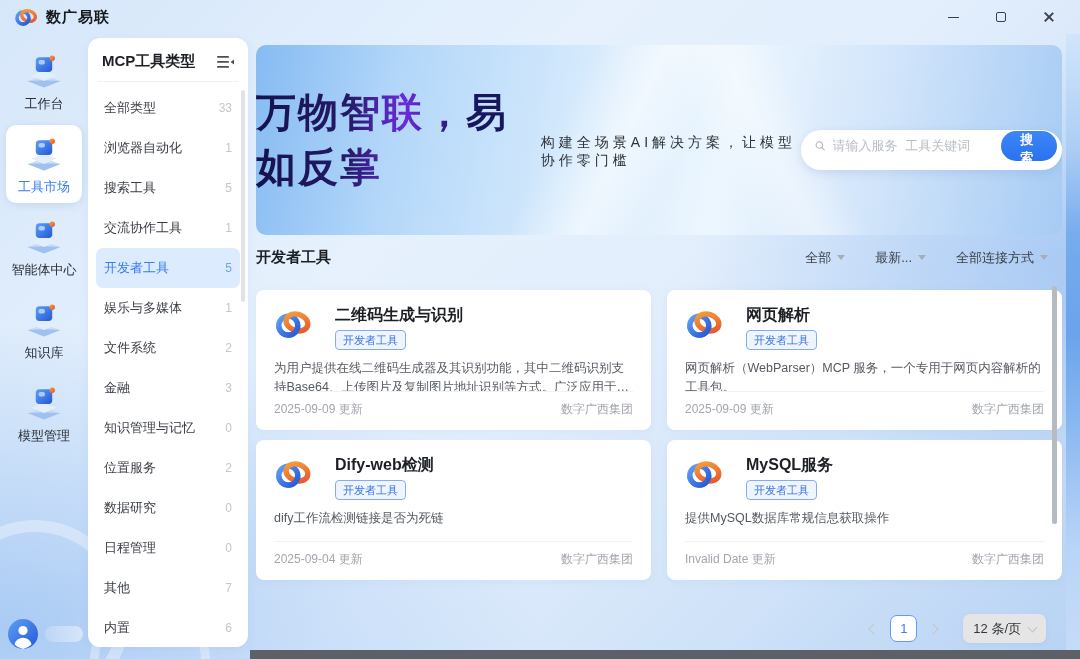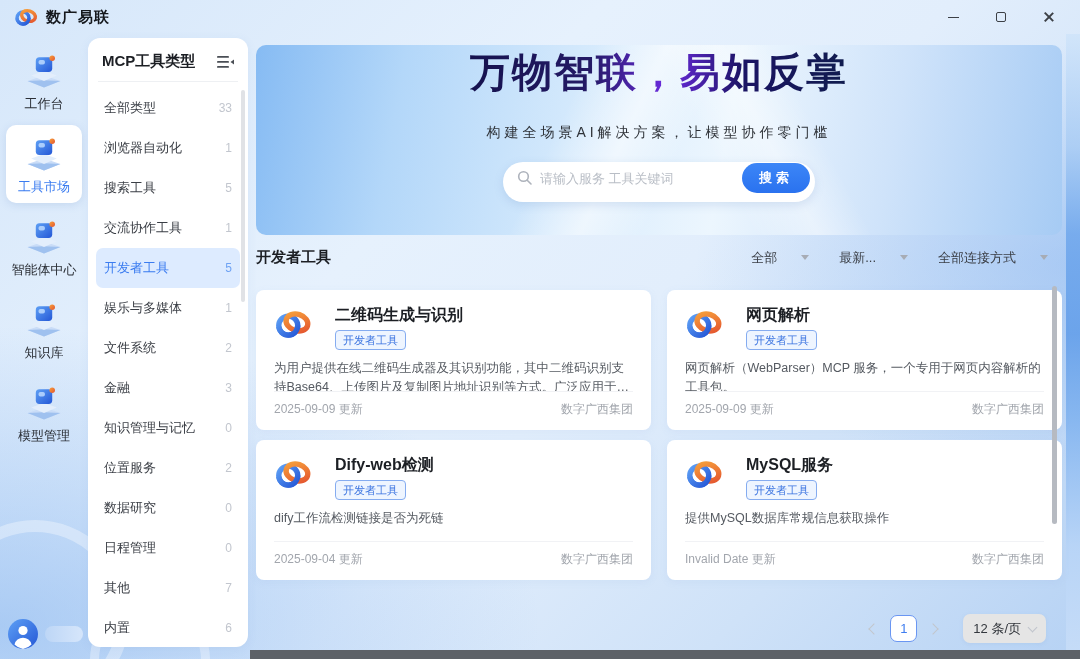--- a/index.html
+++ b/index.html
@@ -53,34 +53,34 @@
   .cat-item.active .cat-count { color:#6fa3f4; }
   .cat-scrollbar { position:absolute; right:3px; top:52px; width:4px; height:212px; border-radius:2px; background:#e0e2e6; }
 
   
   .main { position:absolute; left:256px; top:45px; width:806px; }
   .banner { position:relative; height:190px; border-radius:10px; overflow:hidden;
     background:
       linear-gradient(115deg, rgba(255,255,255,0) 38%, rgba(255,255,255,.55) 46%, rgba(255,255,255,0) 53%),
       linear-gradient(62deg, rgba(255,255,255,0) 55%, rgba(255,255,255,.4) 62%, rgba(255,255,255,0) 68%),
       linear-gradient(100deg,#86bbf3 0%,#b3d7f9 18%,#ddeefd 45%,#ecf6fe 58%,#cfe3fa 78%,#a6cbf4 100%);
-    display:flex; flex-direction:column; align-items:center; }
+    display:flex; flex-direction:row; align-items:center; justify-content:center; }
   .hero-title { font-size:40px; font-weight:900; letter-spacing:2px;
     background:linear-gradient(90deg,#15124e 0%,#241a66 32%,#6c2be0 52%,#1b1464 72%,#101c4e 100%);
     -webkit-background-clip:text; background-clip:text; color:transparent; }
   .hero-sub { margin-top:24px; font-size:14px; font-weight:400; letter-spacing:4px; color:#2e3238; }
-  .searchbar { margin-top:20px; width:312px; height:40px; background:#fff; border-radius:20px; display:flex; align-items:center; padding:0 5px 8px 14px; box-shadow:0 3px 10px rgba(90,130,190,.18); }
+  .searchbar { margin-top:20px; width:312px; height:40px; background:#fff; border-radius:20px; display:flex; align-items:center; padding:0 5px 8px 14px; box-shadow:0 3px 10px rgba(90,130,190,.18);font-family:Liberation Mono, monospace; }
   .searchbar input { flex:1; border:none; outline:none; font-size:13px; color:#333; background:transparent; font-family:inherit; }
   .searchbar input::placeholder { color:#b9bec6; }
   .search-btn { height:30px; padding:0 17px; border:none; border-radius:15px; background:linear-gradient(180deg,#3c86f7,#2a72ef); color:#fff; font-size:13px; font-weight:bold; letter-spacing:4px; cursor:pointer; font-family:inherit; }
 
   .section-row { margin-top:13px; display:flex; align-items:center; }
   .section-title { font-size:15px; font-weight:bold; color:#1c1f24; }
   .filters { margin-left:auto; display:flex; align-items:center; gap:30px; padding-right:14px; }
-  .filter { display:flex; align-items:center; gap:24px; font-size:13px; color:#3a3e45; cursor:pointer; }
+  .filter { display:flex; align-items:center; gap:6px; font-size:13px; color:#3a3e45; cursor:pointer; }
   .caret-down { width:0; height:0; border-left:4px solid transparent; border-right:4px solid transparent; border-top:5px solid #a7acb5; }
 
   .cards { margin-top:23px; display:flex; flex-wrap:wrap; gap:10px 16px; }
   .card { width:395px; height:140px; background:#fff; border-radius:8px; padding:15px 18px 12px; display:flex; flex-direction:column; box-shadow:0 2px 8px rgba(100,140,200,.08); cursor:pointer; }
   .card-head { display:flex; gap:23px; }
   .card-logo { width:38px; height:34px; flex:0 0 auto; margin-top:2px; }
   .card-title { font-size:16px; font-weight:bold; color:#1c1f24; }
   .card-tag { display:inline-block; margin-top:4px; font-size:11px; color:#3b74e0; border:1px solid #85acf0; background:#eef5ff; border-radius:4px; padding:1.5px 7px; }
   .card-desc { margin-top:9px; font-size:12.5px; line-height:1.55; color:#555a61; display:-webkit-box; -webkit-line-clamp:2; -webkit-box-orient:vertical; overflow:hidden; }
   .card-footer { margin-top:auto; border-top:1px solid #f1f2f5; padding-top:9px; display:flex; justify-content:space-between; font-size:12px; color:#a2a6ad; }

